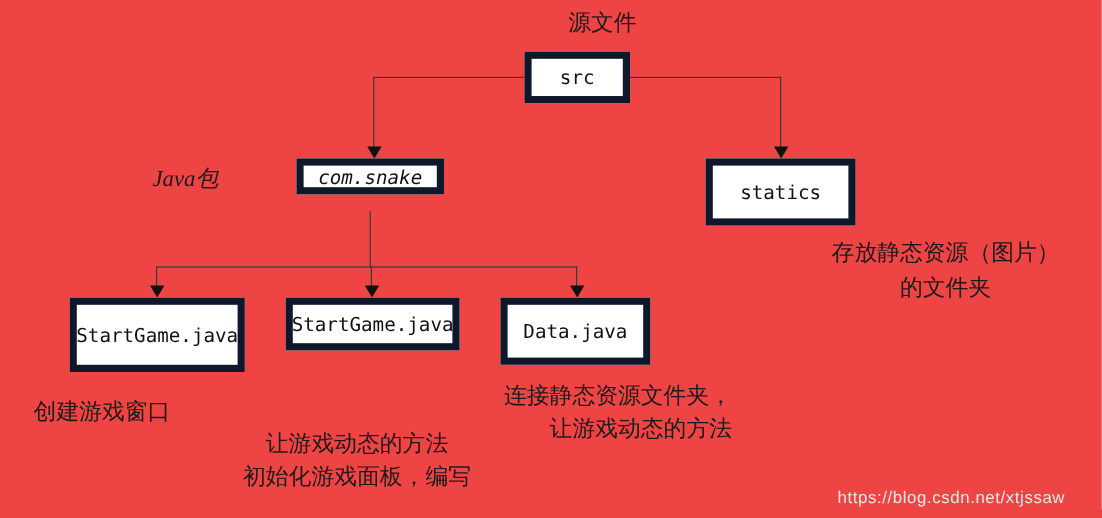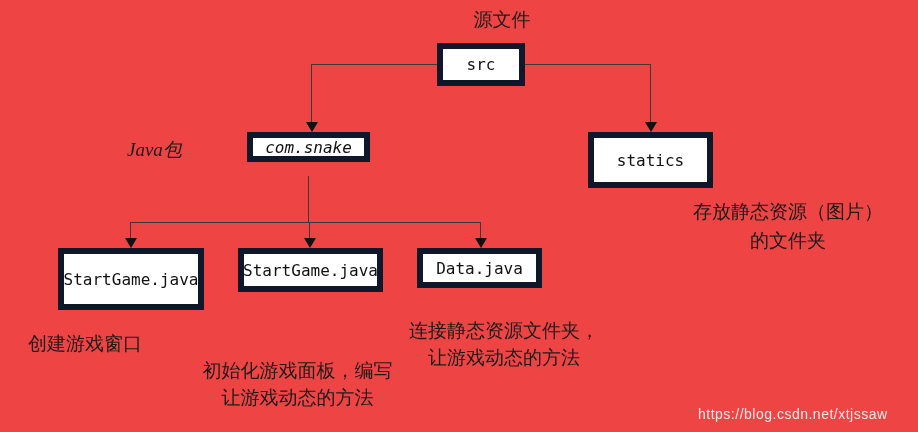--- a/index.html
+++ b/index.html
@@ -34,21 +34,21 @@
     position:absolute;
     font-family:"Liberation Sans","DejaVu Sans",sans-serif;
     font-size:14px;color:#e9e9e9;letter-spacing:0.5px;
   }
   
   #n-src{left:437px;top:43px;width:88px;height:43px;}
   #n-comsnake{left:247px;top:132px;width:123px;height:30px;font-style:italic;}
   #n-statics{left:588px;top:132px;width:125px;height:56px;}
   #n-startgame{left:58px;top:248px;width:146px;height:62px;}
   #n-gamepanel{left:238px;top:248px;width:145px;height:44px;}
-  #n-data{left:417px;top:248px;width:125px;height:40px;}
+  #n-data{left:417px;top:248px;width:125px;height:56px;}
   
   #e-src-left-h{left:311px;top:64px;width:126px;height:1px;}
   #e-src-left-v{left:311px;top:64px;width:1px;height:60px;}
   #a-comsnake{left:306px;top:122px;}
   #e-src-right-h{left:525px;top:64px;width:126px;height:1px;}
   #e-src-right-v{left:650px;top:64px;width:1px;height:60px;}
   #a-statics{left:645px;top:122px;}
   #e-comsnake-drop{left:308px;top:176px;width:1px;height:47px;}
   #e-branch{left:130px;top:222px;width:351px;height:1px;}
   #e-b1{left:130px;top:222px;width:1px;height:18px;}
@@ -56,21 +56,21 @@
   #e-b3{left:480px;top:222px;width:1px;height:18px;}
   #a-startgame{left:125px;top:238px;}
   #a-gamepanel{left:304px;top:238px;}
   #a-data{left:475px;top:238px;}
   
   #l-title{left:452px;top:6px;width:100px;}
   #l-javapkg{left:127px;top:136px;font-style:italic;}
   #l-statics-note{left:652px;top:197px;width:272px;line-height:29px;}
   #l-startgame-note{left:28px;top:330px;}
   #l-gamepanel-note{left:175px;top:357px;width:245px;line-height:27px;}
-  #l-data-note{left:398px;top:317px;width:212px;line-height:27px;}
+  #l-data-note{left:398px;top:317px;width:212px;line-height:27px;text-align:right;}
   #l-watermark{left:698px;top:406px;}
 </style>
 </head>
 <body>
 
 <div id="stage">
 
   <div class="label center" id="l-title">源文件</div>
 
   <div class="line" id="e-src-left-h"></div>
@@ -99,22 +99,22 @@
   <div class="label" id="l-javapkg">Java包</div>
 
   <div class="label center" id="l-statics-note">
     <div>存放静态资源（图片）</div>
     <div>的文件夹</div>
   </div>
 
   <div class="label" id="l-startgame-note">创建游戏窗口</div>
 
   <div class="label center" id="l-gamepanel-note">
+    <div>让游戏动态的方法</div>
     <div>初始化游戏面板，编写</div>
-    <div>让游戏动态的方法</div>
   </div>
 
   <div class="label center" id="l-data-note">
     <div>连接静态资源文件夹，</div>
     <div>让游戏动态的方法</div>
   </div>
 
   <div class="watermark" id="l-watermark">https://blog.csdn.net/xtjssaw</div>
 
 </div>

